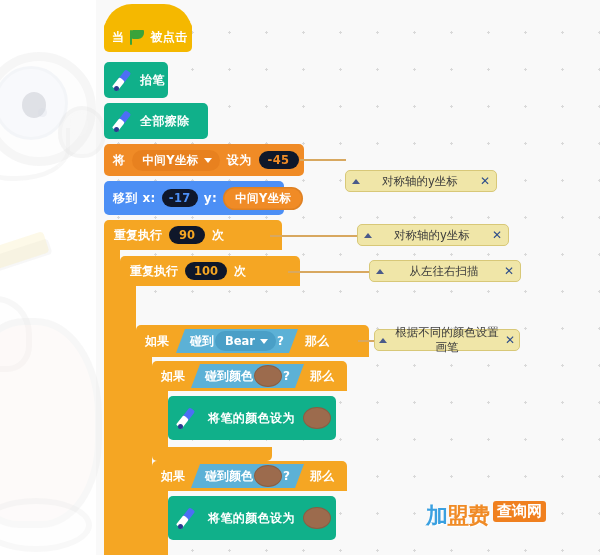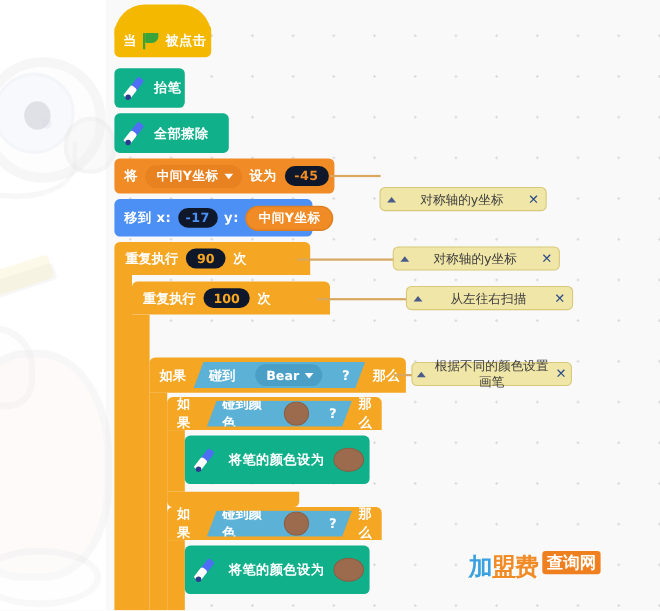--- a/index.html
+++ b/index.html
@@ -168,21 +168,21 @@
   .c-top{position:absolute;border-radius:5px 5px 0 0;background:#f5a623;display:flex;align-items:center;}
   .c-left{position:absolute;background:#f5a623;}
   .c-bot{position:absolute;background:#f5a623;border-radius:0 0 5px 5px;}
 
   
   .hex{
     display:inline-flex;align-items:center;
     background:#5cb1d6;color:#fff;font-size:12px;font-weight:bold;
     padding:3px 6px;height:24px;box-sizing:border-box;
     clip-path:polygon(9px 0,100% 0,calc(100% - 9px) 100%,0 100%);
-    padding-left:14px;padding-right:14px;gap:18px;
+    padding-left:14px;padding-right:14px;gap:1px;
   }
 
   
   .comment{
     position:absolute;
     background:#f0e6a8;
     border:1.4px solid #d8c878;
     border-radius:5px;
     height:22px;
     display:flex;align-items:center;

